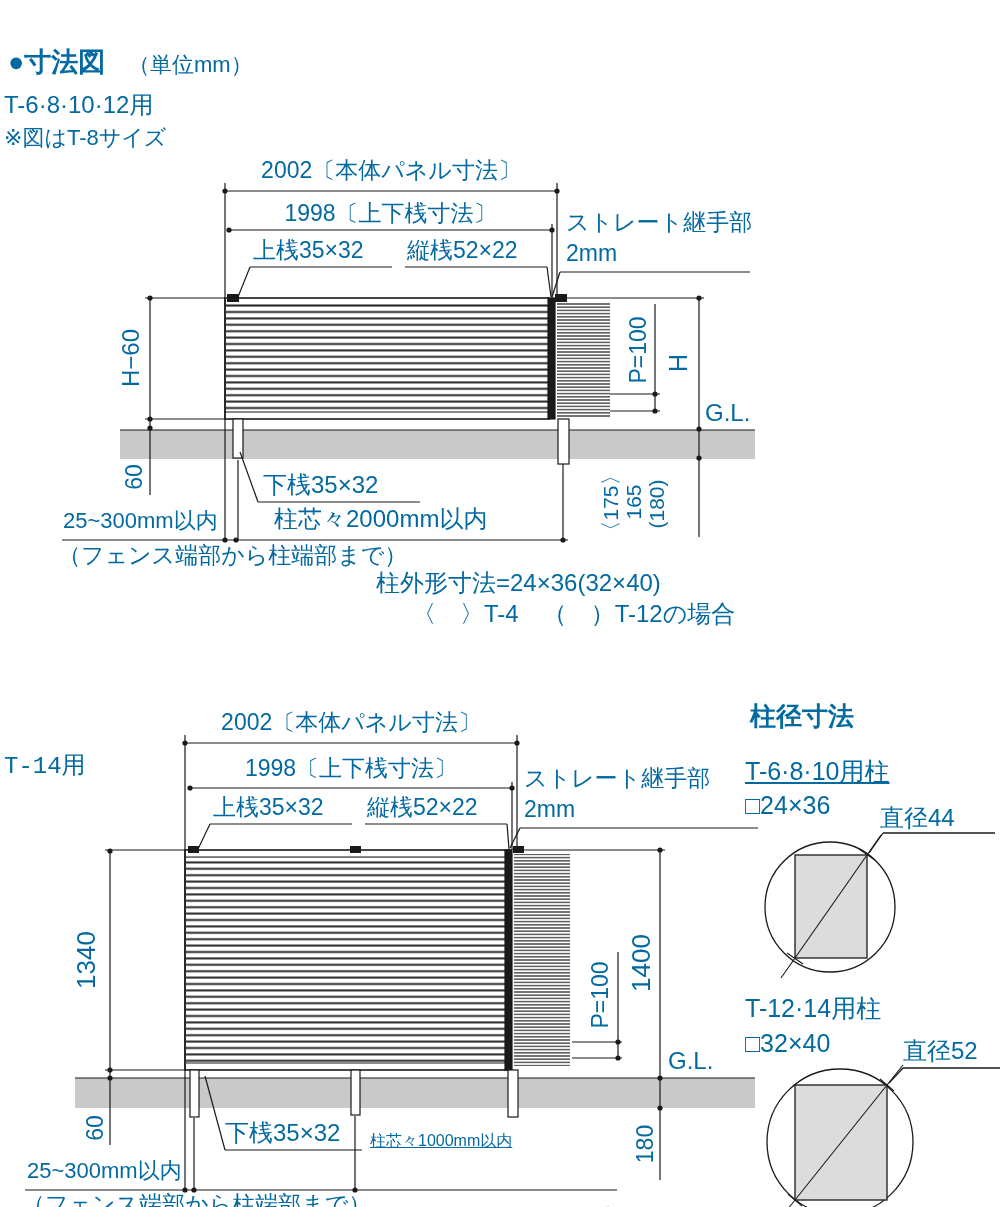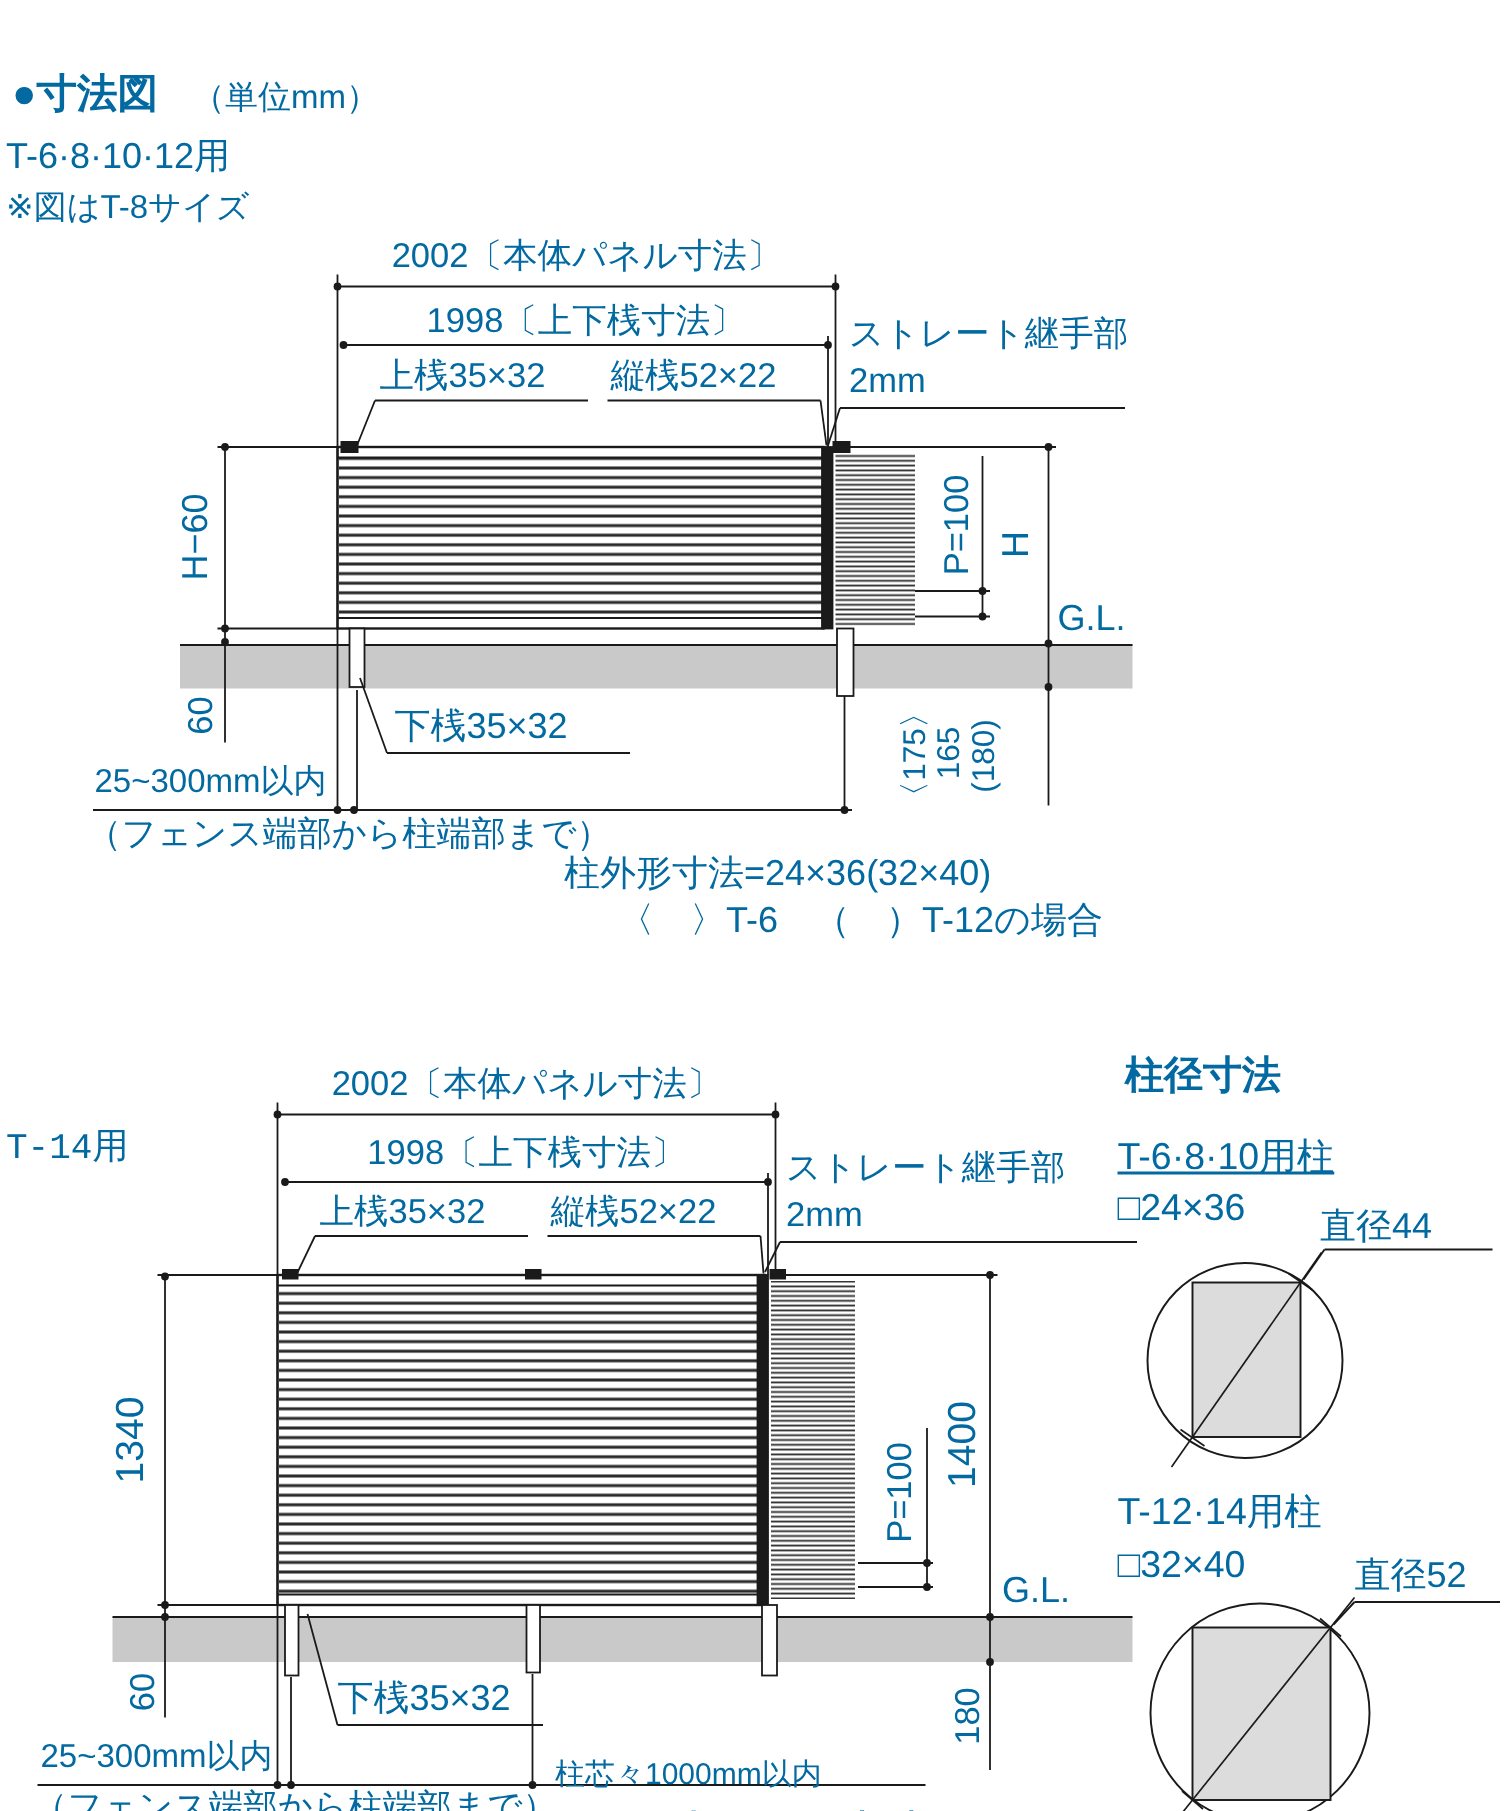--- a/index.html
+++ b/index.html
@@ -198,40 +198,41 @@
   <div class="t" style="left:566px;top:201px;font-size:23px;">2mm</div>
   <div class="vt" style="left:131px;top:318px;font-size:24px;">H−60</div>
   <div class="vt" style="left:134px;top:437px;font-size:23px;">60</div>
   <div class="vt" style="left:638px;top:310px;font-size:23px;">P=100</div>
   <div class="vt" style="left:678px;top:323px;font-size:25px;">H</div>
   <div class="t" style="left:705px;top:360px;font-size:24px;">G.L.</div>
   <div class="vt" style="left:610px;top:463px;font-size:21px;">〈175〉</div>
   <div class="vt" style="left:633px;top:462px;font-size:21px;">165</div>
   <div class="vt" style="left:656px;top:464px;font-size:21px;">(180)</div>
   <div class="t" style="left:63px;top:469px;font-size:22px;">25~300mm以内</div>
+  <div class="t" style="left:274px;top:466px;font-size:24px;">柱芯々2000mm以内</div>
   <div class="t" style="left:58px;top:503px;font-size:23px;">（フェンス端部から柱端部まで）</div>
   <div class="t" style="left:263px;top:432px;font-size:24px;">下桟35×32</div>
   <div class="t" style="left:376px;top:530px;font-size:24px;">柱外形寸法=24×36(32×40)</div>
-  <div class="t" style="left:412px;top:561px;font-size:24px;">〈　〉T-6　（　）T-12の場合</div>
+  <div class="t" style="left:412px;top:561px;font-size:24px;">〈　〉T-4　（　）T-12の場合</div>
 
   <div class="t" style="left:4px;top:714px;font-size:24px;font-family:Liberation Mono, monospace;">T-14用</div>
   <div class="t ctr" style="left:185px;top:670px;width:332px;font-size:23px;">2002〔本体パネル寸法〕</div>
   <div class="t ctr" style="left:190px;top:716px;width:322px;font-size:23px;">1998〔上下桟寸法〕</div>
   <div class="t" style="left:213px;top:755px;font-size:23px;">上桟35×32</div>
   <div class="t" style="left:367px;top:755px;font-size:23px;">縦桟52×22</div>
   <div class="t" style="left:524px;top:726px;font-size:23px;">ストレート継手部</div>
   <div class="t" style="left:524px;top:757px;font-size:23px;">2mm</div>
   <div class="vt" style="left:86px;top:920px;font-size:26px;">1340</div>
   <div class="vt" style="left:95px;top:1088px;font-size:23px;">60</div>
   <div class="vt" style="left:600px;top:955px;font-size:23px;">P=100</div>
   <div class="vt" style="left:641px;top:923px;font-size:26px;">1400</div>
   <div class="t" style="left:668px;top:1008px;font-size:24px;">G.L.</div>
   <div class="vt" style="left:645px;top:1104px;font-size:23px;">180</div>
   <div class="t" style="left:27px;top:1119px;font-size:22px;">25~300mm以内</div>
-  <div class="t" style="left:370px;top:1132px;font-size:20px;">柱芯々1000mm以内</div>
+  <div class="t" style="left:370px;top:1092px;font-size:16px;text-decoration:underline;">柱芯々1000mm以内</div>
   <div class="t" style="left:22px;top:1152px;font-size:23px;">（フェンス端部から柱端部まで）</div>
   <div class="t" style="left:225px;top:1080px;font-size:24px;">下桟35×32</div>
   <div class="t" style="left:455px;top:1165px;font-size:33px;">柱外形寸法=32×40</div>
 
   <div class="t b" style="left:750px;top:662px;font-size:26px;">柱径寸法</div>
   <div class="t" style="left:745px;top:718px;font-size:25px;text-decoration:underline;">T-6·8·10用柱</div>
   <div class="t" style="left:745px;top:752px;font-size:25px;">□24×36</div>
   <div class="t" style="left:880px;top:765px;font-size:24px;">直径44</div>
   <div class="t" style="left:745px;top:955px;font-size:25px;">T-12·14用柱</div>
   <div class="t" style="left:745px;top:990px;font-size:25px;">□32×40</div>

